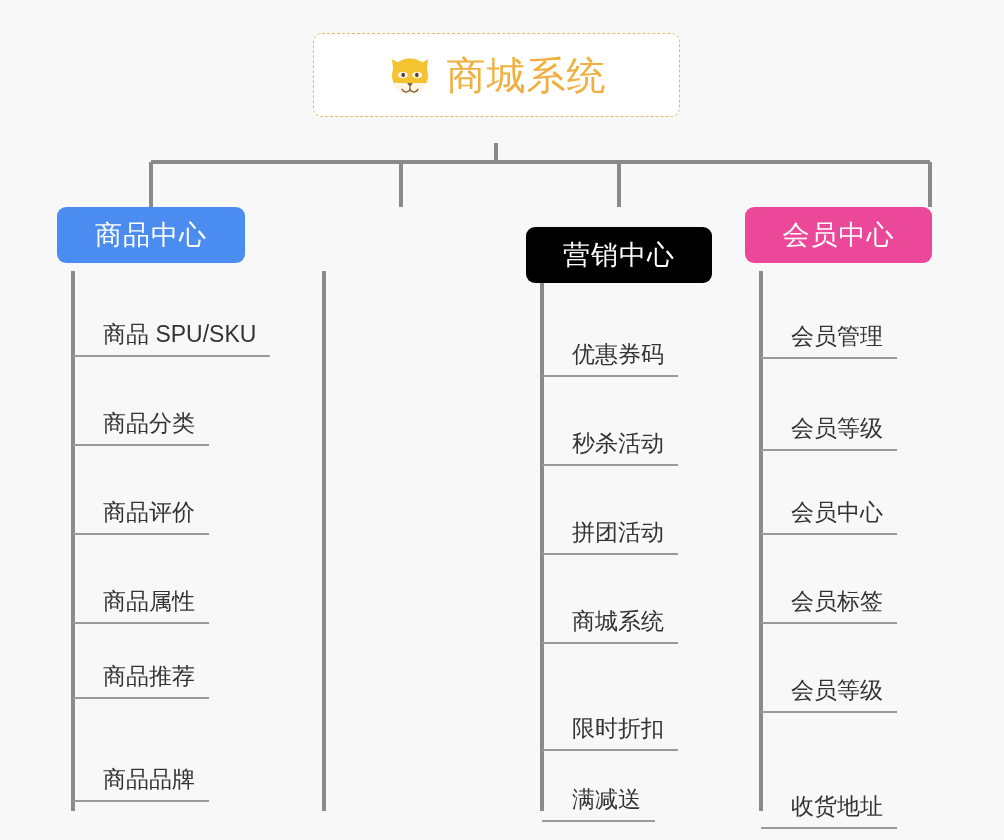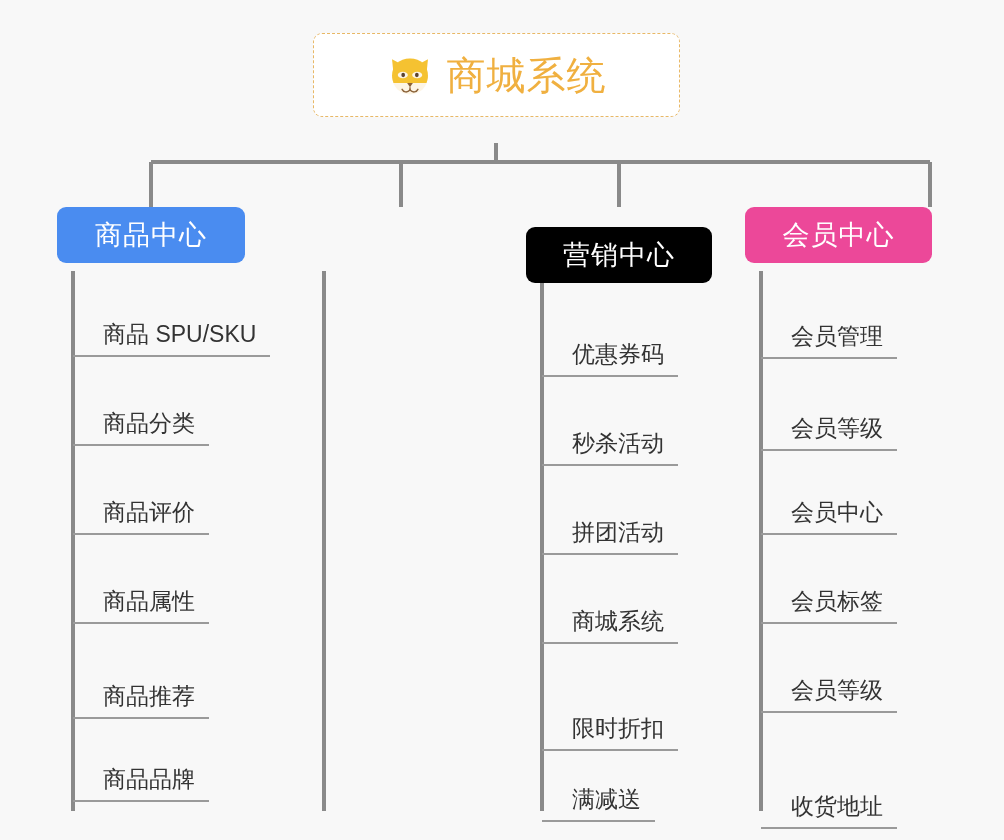--- a/index.html
+++ b/index.html
@@ -151,21 +151,21 @@
     <span class="root-title">商城系统</span>
   </div>
 
   <div class="branch branch-0">
     <div class="branch-header">商品中心</div>
     <ul class="leaf-list">
       <li class="leaf-item" style="top:58px">商品 SPU/SKU</li>
       <li class="leaf-item" style="top:147px">商品分类</li>
       <li class="leaf-item" style="top:236px">商品评价</li>
       <li class="leaf-item" style="top:325px">商品属性</li>
-      <li class="leaf-item" style="top:420px">商品推荐</li>
+      <li class="leaf-item" style="top:400px">商品推荐</li>
       <li class="leaf-item" style="top:503px">商品品牌</li>
     </ul>
   </div>
 
 
   <div class="branch branch-2">
     <div class="branch-header">营销中心</div>
     <ul class="leaf-list">
       <li class="leaf-item" style="top:58px">优惠券码</li>
       <li class="leaf-item" style="top:147px">秒杀活动</li>

